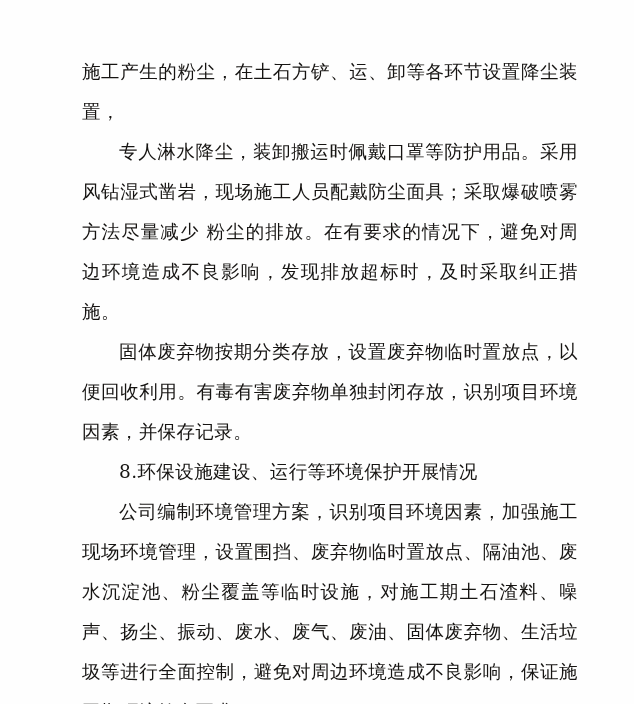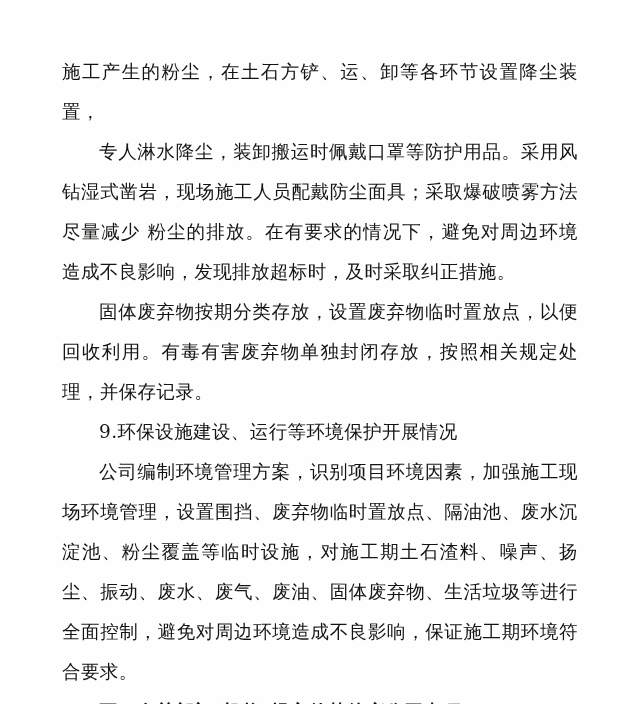--- a/index.html
+++ b/index.html
@@ -13,21 +13,21 @@
     font-family: "DejaVu Serif", "Liberation Serif", serif;
     color: #161412;
     overflow: hidden;
   }
   .page {
     position: relative;
     width: 634px;
     height: 704px;
     background: #fefefe;
     box-sizing: border-box;
-    padding: 52px 56px 0 62px;
+    padding: 52px 56px 0 82px;
   }
   .doc-body {
     font-size: 18.5px;
     line-height: 40px;
     letter-spacing: 0.4px;
     text-align: justify;
     text-justify: inter-ideograph;
   }
   p {
     margin: 0;
@@ -50,22 +50,22 @@
 </head>
 <body>
 
 <div class="page">
   <div class="doc-body">
 
     <p class="noindent">施工产生的粉尘，在土石方铲、运、卸等各环节设置降尘装置，</p>
 
     <p class="para">专人淋水降尘，装卸搬运时佩戴口罩等防护用品。采用风钻湿式凿岩，现场施工人员配戴防尘面具；采取爆破喷雾方法尽量减少 粉尘的排放。在有要求的情况下，避免对周边环境造成不良影响，发现排放超标时，及时采取纠正措施。</p>
 
-    <p class="para">固体废弃物按期分类存放，设置废弃物临时置放点，以便回收利用。有毒有害废弃物单独封闭存放，按照相关规定处理，并保存记录。</p>
+    <p class="para">固体废弃物按期分类存放，设置废弃物临时置放点，以便回收利用。有毒有害废弃物单独封闭存放，识别项目环境因素，并保存记录。</p>
 
-    <p class="listline">9.环保设施建设、运行等环境保护开展情况</p>
+    <p class="listline">8.环保设施建设、运行等环境保护开展情况</p>
 
     <p class="para">公司编制环境管理方案，识别项目环境因素，加强施工现场环境管理，设置围挡、废弃物临时置放点、隔油池、废水沉淀池、粉尘覆盖等临时设施，对施工期土石渣料、噪声、扬尘、振动、废水、废气、废油、固体废弃物、生活垃圾等进行全面控制，避免对周边环境造成不良影响，保证施工期环境符合要求。</p>
 
     <p class="heading">五、有关部门(机构)规定的其他应公开事项</p>
 
   </div>
 </div>
 
 </body></html>

